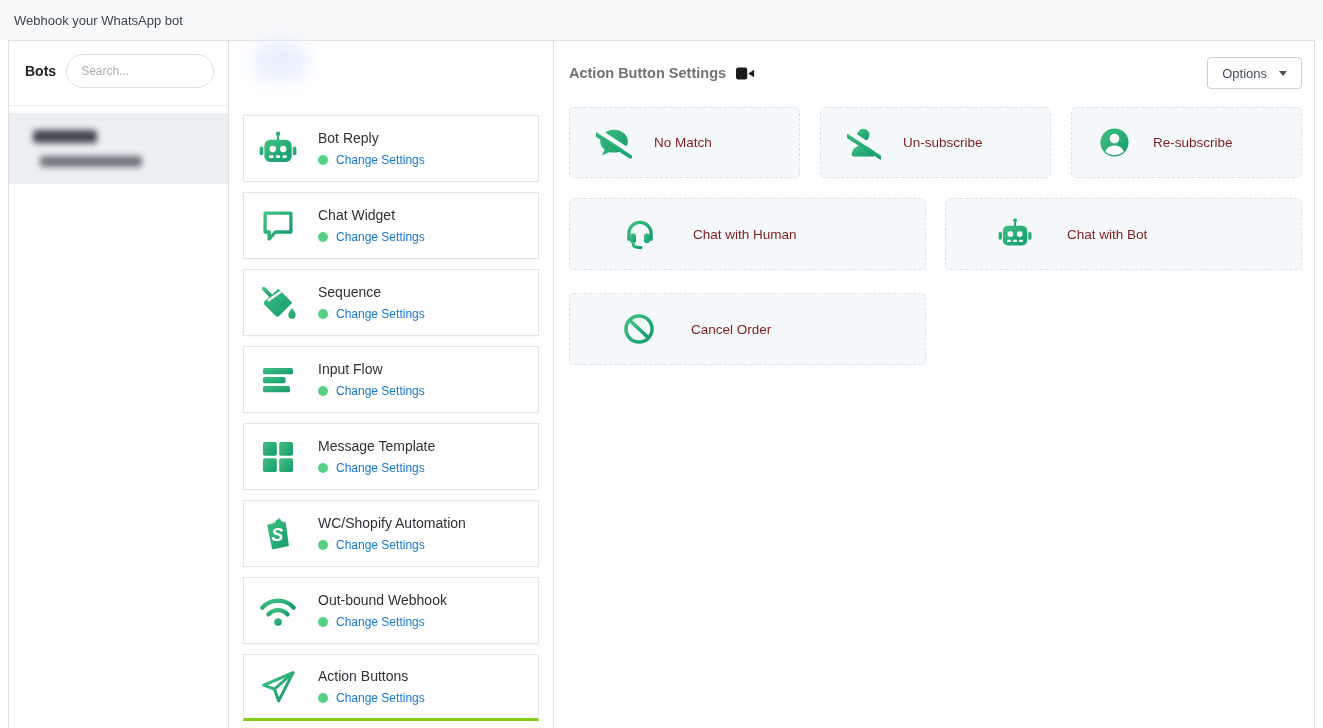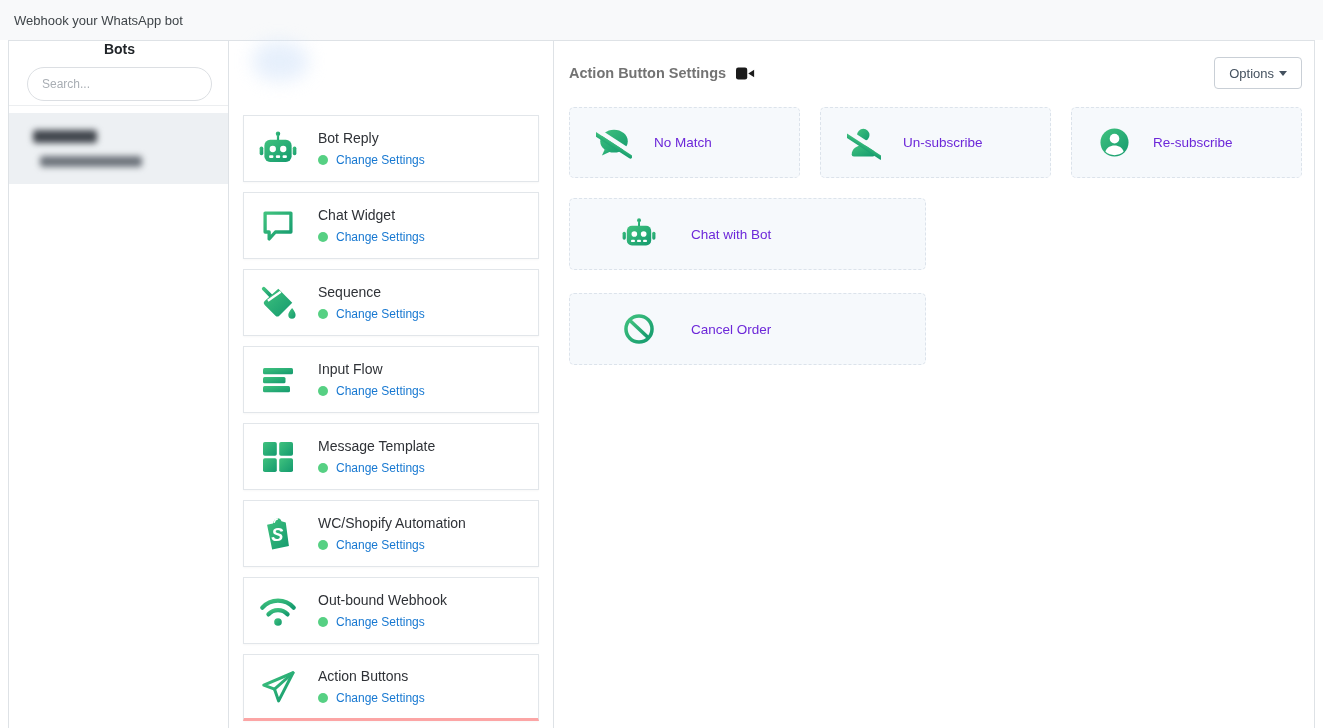--- a/index.html
+++ b/index.html
@@ -10,66 +10,66 @@
   .topbar { height:40px; background:#f8f9fa; display:flex; align-items:center; padding:0 14px; }
   .topbar-title { font-size:13px; color:#3f4549; }
 
   
   .main { margin:0 8px; height:688px; border:1px solid #dee2e6; border-bottom:none;
     background:#fff; display:flex; }
 
   
   .sidebar { width:220px; border-right:1px solid #dee2e6; flex:none; }
   .sidebar-header { height:65px; display:flex; align-items:center; gap:10px;
-    padding:0 14px 4px 16px; border-bottom:1px solid #eceef0;flex-direction:column; }
+    padding:0 14px 4px 16px; border-bottom:1px solid #eceef0; }
   .bots-label { font-size:14px; font-weight:700; color:#212529; }
   .search-input { flex:1; min-width:0; height:34px; border:1px solid #dcdfe3; border-radius:17px;
     padding:0 14px; font-size:12px; color:#555; outline:none; background:#fff;
     font-family:"Liberation Sans",sans-serif; }
   .search-input::placeholder { color:#a9aeb4; }
   .bot-item { margin-top:7px; height:71px; background:#edf0f3; position:relative; cursor:pointer; }
   .blur-bar { position:absolute; border-radius:3px; filter:blur(3px); }
   .blur-bar.name { left:24px; top:17px; width:64px; height:13px; background:#41464d; }
   .blur-bar.phone { left:31px; top:43px; width:102px; height:11px; background:#6d737b; }
 
   
   .middle { width:325px; border-right:1px solid #dee2e6; flex:none; position:relative;
     padding-top:74px; }
   .blob { position:absolute; left:24px; top:0px; width:56px; height:40px; background:#d9e7fa;
     border-radius:50% 60% 55% 50%; filter:blur(9px); opacity:.65; }
   .feature-card { width:296px; height:67px; margin:0 auto 10px auto; background:#fff;
     border:1px solid #e2e6ea; border-radius:0; display:flex; align-items:center;
     padding:0 14px; gap:20px; box-shadow:0 1px 2px rgba(0,0,0,.03); cursor:pointer; }
-  .feature-card.active { border-bottom:3px solid #fca5a5; }
+  .feature-card.active { border-bottom:3px solid #84cc16; }
   .f-icon { width:40px; height:40px; flex:none; display:flex; align-items:center; justify-content:center; }
   .f-title { font-size:14px; font-weight:500; color:#2f3237; margin-bottom:7px; }
   .f-action { display:flex; align-items:center; gap:8px; }
   .dot { width:10px; height:10px; border-radius:50%; background:#56d083; flex:none; }
   .f-link { font-size:12px; font-weight:400; color:#1778d1; text-decoration:none; cursor:pointer; }
 
   
   .rightpanel { flex:1; padding:16px 12px 0 15px; }
   .panel-header { height:32px; display:flex; align-items:center; }
   .panel-title { font-size:14.5px; font-weight:700; color:#737373; }
   .video-icon { margin-left:10px; display:flex; align-items:center; cursor:pointer; }
   .options-btn { margin-left:auto; height:32px; background:#fff; border:1px solid #c9cfd6;
     border-radius:4px; padding:0 14px; font-size:13px; color:#44515f; display:flex;
-    align-items:center; gap:5px; cursor:pointer; font-family:"Liberation Sans",sans-serif; }
+    align-items:center; gap:12px; cursor:pointer; font-family:"Liberation Sans",sans-serif; }
   .caret { width:0; height:0; border-left:4px solid transparent; border-right:4px solid transparent;
     border-top:5px solid #44515f; }
 
   .grid3 { margin-top:18px; display:grid; grid-template-columns:repeat(3,1fr); gap:20px; }
   .grid2a { margin-top:20px; display:grid; grid-template-columns:repeat(2,1fr); gap:19px; }
   .grid2b { margin-top:23px; display:grid; grid-template-columns:repeat(2,1fr); gap:19px; }
   .action-card { background:#f6f9fc; border:1px dashed #dce3eb; border-radius:5px;
     display:flex; align-items:center; cursor:pointer; }
   .grid3 .action-card { height:71px; padding-left:26px; gap:22px; }
   .grid2a .action-card, .grid2b .action-card { height:72px; padding-left:52px; gap:35px; }
   .a-icon { flex:none; display:flex; align-items:center; justify-content:center; }
-  .a-label { font-size:13.5px; font-weight:500; color:#6d28d9; }
+  .a-label { font-size:13.5px; font-weight:500; color:#7f1d1d; }
 
   svg { display:block; }
 </style>
 </head>
 <body>
 
 <svg width="0" height="0" style="position:absolute" aria-hidden="true">
   <defs>
     <linearGradient id="gg" x1="0" y1="0" x2="1" y2="1">
       <stop offset="0" stop-color="#40c27e"></stop>
@@ -294,20 +294,31 @@
             <circle cx="12" cy="9.2" r="3.5" fill="#fff"></circle>
             <path d="M5.4 18.8 C6.2 15.8 8.8 14.2 12 14.2 C15.2 14.2 17.8 15.8 18.6 18.8 A10.2 10.2 0 0 1 5.4 18.8 Z" fill="#fff"></path>
           </svg>
         </span>
         <span class="a-label">Re-subscribe</span>
       </div>
     </div>
 
     <div class="grid2a">
 
+      <div class="action-card">
+        <span class="a-icon">
+          <svg viewBox="0 0 24 24" width="36" height="36">
+            <path d="M4.6 15.5 V11.6 A7.4 7.4 0 0 1 19.4 11.6 V15.5" fill="none" stroke="url(#gg)" stroke-width="2.2" stroke-linecap="round"></path>
+            <rect x="5.4" y="11.6" width="4" height="6.6" rx="2" fill="url(#gg)"></rect>
+            <rect x="14.6" y="11.6" width="4" height="6.6" rx="2" fill="url(#gg)"></rect>
+            <path d="M7.4 18.2 Q7.4 21 11 21 L12.6 21" fill="none" stroke="url(#gg)" stroke-width="2" stroke-linecap="round"></path>
+          </svg>
+        </span>
+        <span class="a-label">Chat with Human</span>
+      </div>
 
       <div class="action-card">
         <span class="a-icon">
           <svg viewBox="0 0 24 24" width="34" height="34">
             <circle cx="12" cy="2.3" r="1.4" fill="url(#gg)"></circle>
             <rect x="11.3" y="3" width="1.4" height="3.4" fill="url(#gg)"></rect>
             <rect x="0.4" y="10.4" width="2.3" height="5.6" rx="1.1" fill="url(#gg)"></rect>
             <rect x="21.3" y="10.4" width="2.3" height="5.6" rx="1.1" fill="url(#gg)"></rect>
             <rect x="3.4" y="6.2" width="17.2" height="14" rx="3.6" fill="url(#gg)"></rect>
             <circle cx="8.7" cy="12" r="2" fill="#fff"></circle>

